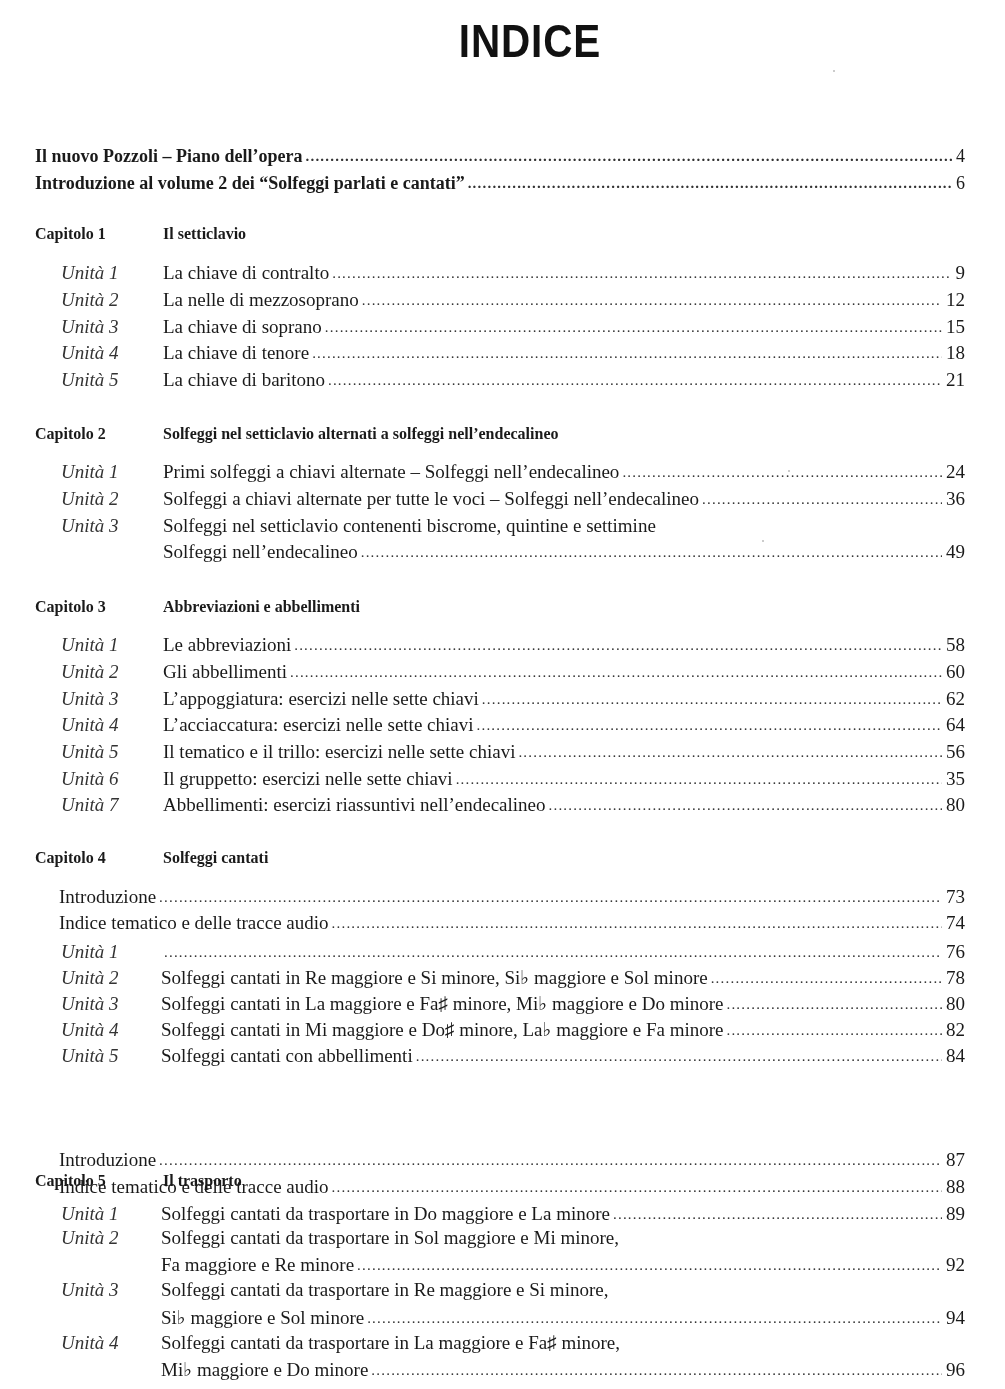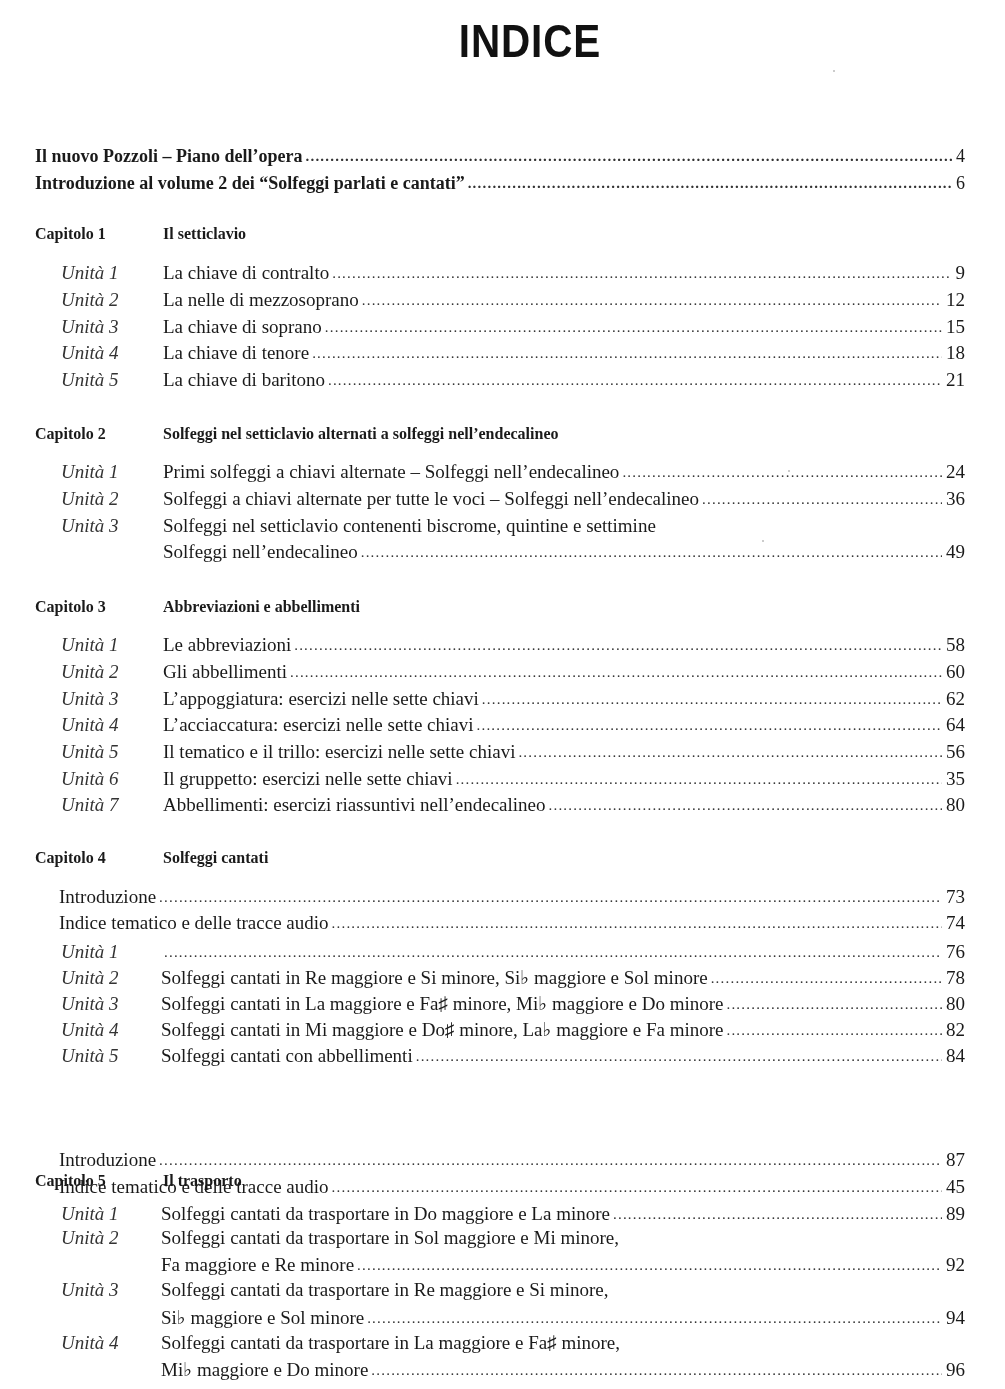--- a/index.html
+++ b/index.html
@@ -244,21 +244,21 @@
       <div class="lead">
         <span class="text">Introduzione</span>
         <span class="dots"></span>
         <span class="page">87</span>
       </div>
     </div>
   <div class="line intro" style="top:1174px">
       <div class="lead">
         <span class="text">Indice tematico e delle tracce audio</span>
         <span class="dots"></span>
-        <span class="page">45</span>
+        <span class="page">88</span>
       </div>
     </div>
   <div class="line u4" style="top:1201px">
       <span class="unit-label">Unità 1</span>
       <div class="lead">
         <span class="text">Solfeggi cantati da trasportare in Do maggiore e La minore</span>
         <span class="dots"></span>
         <span class="page">89</span>
       </div>
     </div>

